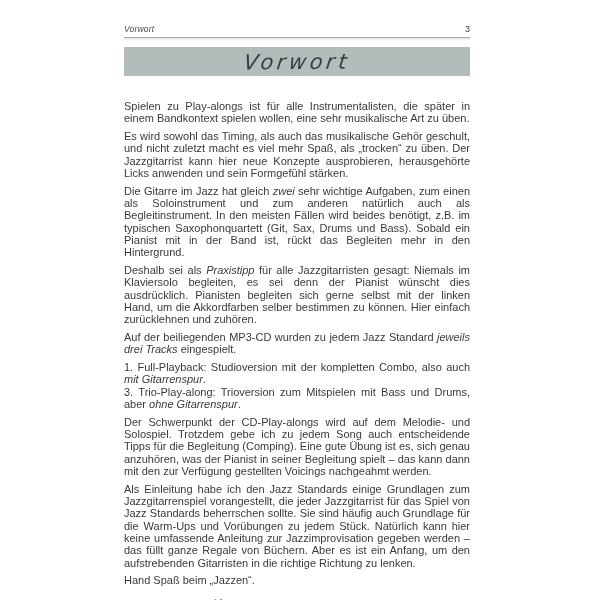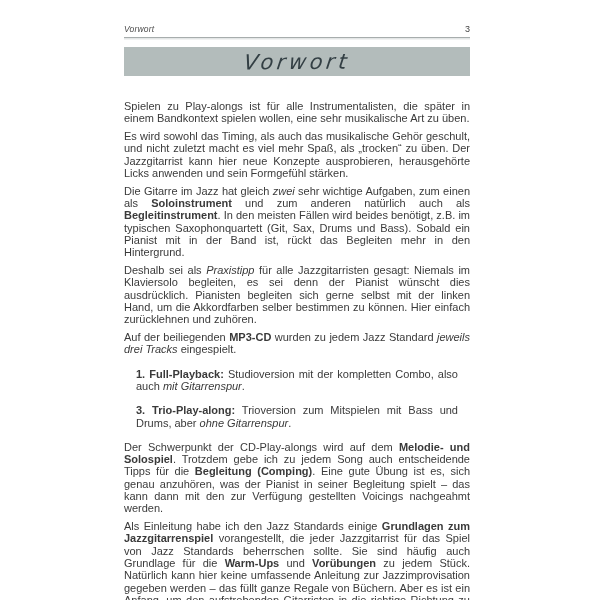--- a/index.html
+++ b/index.html
@@ -54,22 +54,22 @@
   
   .body-text {
     margin-top: 24px;
     font-size: 11px;
     line-height: 12.3px;
     color: #3a3a3a;
     text-align: justify;
   }
   .body-text p { margin: 0 0 5.5px 0; }
   .body-text .list { margin: 0 0 5.5px 0; }
-  .body-text .list p { margin: 12px; }
-  .body-text b { font-weight: bold; }
+  .body-text .list p { margin: 0; }
+  .body-text b { font-weight: normal; }
   .body-text i { }
   
   .signature {
     margin-top: 5px;
     margin-left: 13px;
     font-family: "DejaVu Sans", sans-serif;
     font-style: italic;
     font-size: 17px;
     color: #2e3338;
     letter-spacing: 1px;

